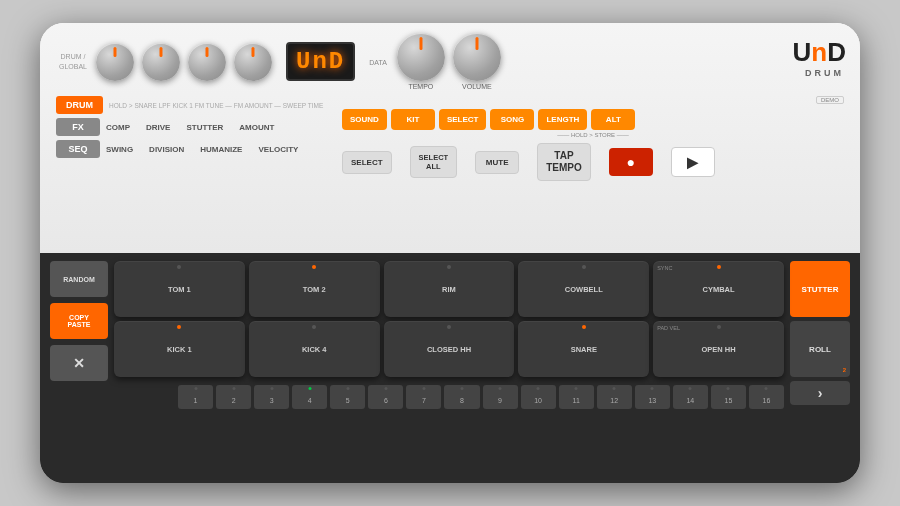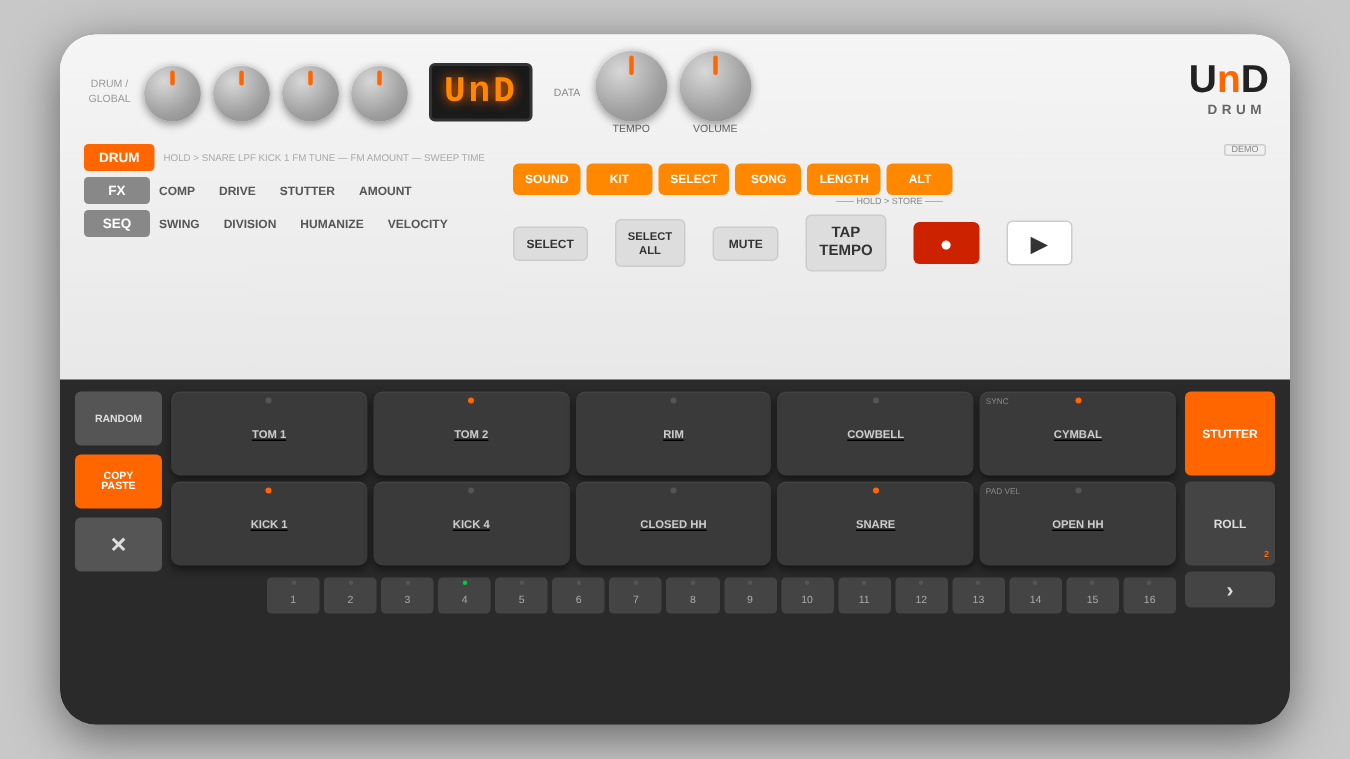--- a/index.html
+++ b/index.html
@@ -241,21 +241,20 @@
       text-align: center;
       min-height: 36px;
     }
     .side-btn.orange-btn {
       background: #ff6600;
       color: white;
     }
     .pads-row {
       display: flex;
       gap: 4px;
-      text-decoration: underline;
     }
     .pad {
       flex: 1;
       min-height: 56px;
       background: #3a3a3a;
       border-radius: 6px;
       display: flex;
       flex-direction: column;
       align-items: center;
       justify-content: center;

